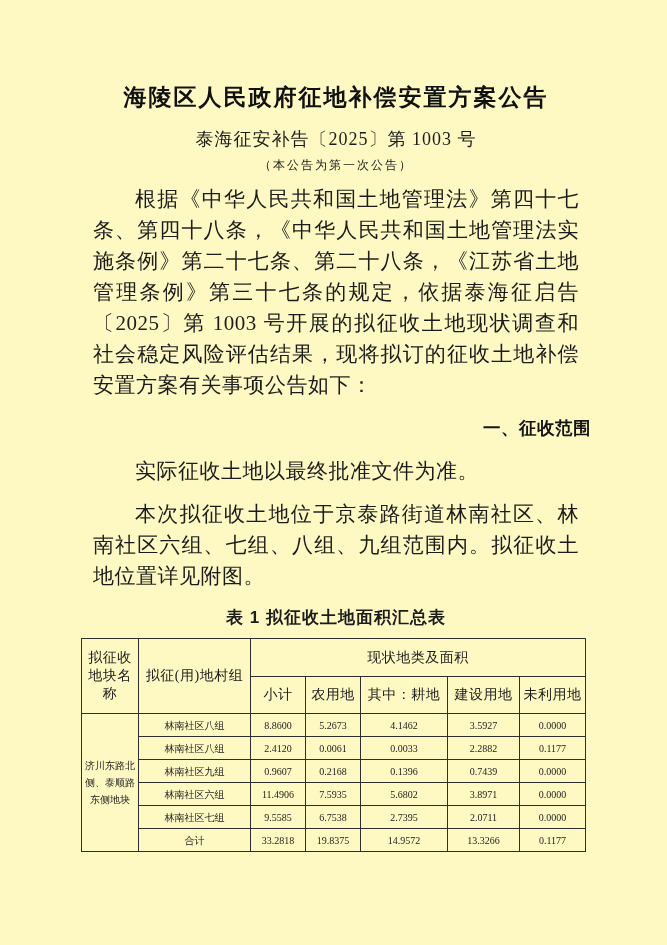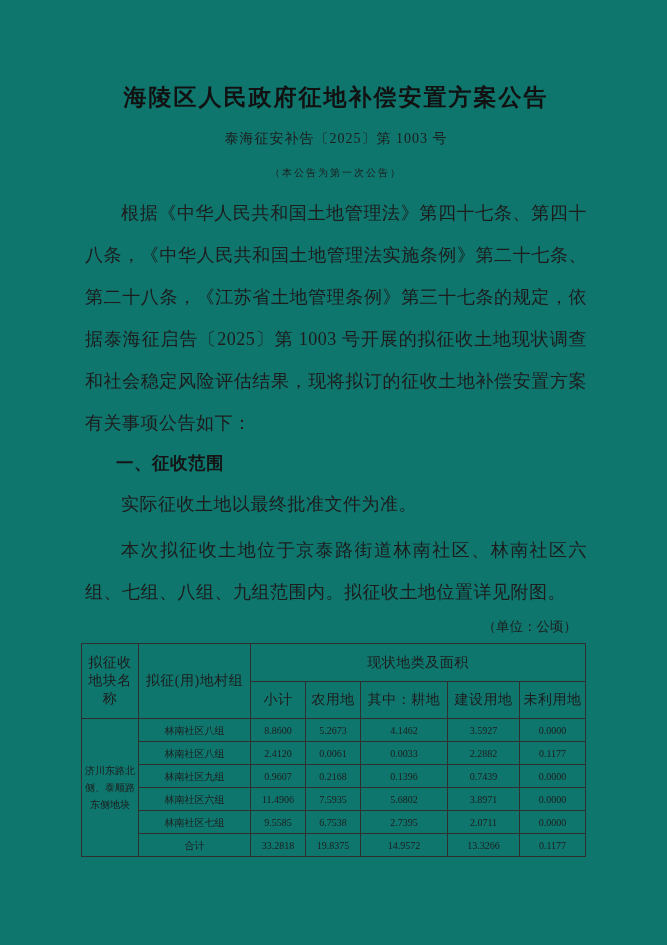--- a/index.html
+++ b/index.html
@@ -1,70 +1,70 @@
 <!DOCTYPE html>
 <html><head>
 <meta charset="utf-8">
 <style>
   html,body { margin:0; padding:0; background:#e8e8e8; }
   .page {
     position: relative;
     width: 667px; height: 945px;
     margin: 0 auto;
-    background: #0f766e;
+    background: #fef9c3;
     color: #1c1c1c;
     font-family: "Liberation Serif", serif;
     overflow: hidden;
   }
   .content {
     position: absolute;
     left: 81px; top: 82px;
     width: 510px;
   }
   .doc-title {
     margin: 0;
     font-size: 23px;
     font-weight: bold;
     letter-spacing: 2px;
     text-align: center;
     line-height: 32px;
     color: #111;
   }
   .doc-number {
     margin-top: 12px;
-    font-size: 14px;
+    font-size: 18px;
     letter-spacing: 1px;
     text-align: center;
     line-height: 26px;
   }
   .doc-note {
-    margin-top: 8px;
-    font-size: 10px;
+    font-size: 12px;
     letter-spacing: 2px;
     text-align: center;
     line-height: 26px;
   }
   p.body-para {
-    margin: 4px;
-    font-size: 18px;
-    line-height: 42px;
+    margin: 12px;
+    font-size: 21px;
+    line-height: 31px;
     letter-spacing: 0.5px;
     text-align: justify;
     text-indent: 2em;
   }
   p.intro { margin-top: 6px; }
   .section-heading {
     margin: 0;
     font-family: "Liberation Sans", sans-serif;
     font-size: 17.5px;
     font-weight: bold;
     line-height: 31px;
     text-indent: 2em;
     letter-spacing: 0.5px;
     color: #141414;
+    text-align: right;
   }
   .table-caption {
     margin-top: 6px;
     font-family: "Liberation Sans", sans-serif;
     font-size: 17px;
     font-weight: bold;
     text-align: center;
     line-height: 28px;
     letter-spacing: 1px;
   }
@@ -116,21 +116,21 @@
     <div class="doc-number">泰海征安补告〔2025〕第 1003 号</div>
     <div class="doc-note">（本公告为第一次公告）</div>
 
     <p class="body-para intro">根据《中华人民共和国土地管理法》第四十七条、第四十八条，《中华人民共和国土地管理法实施条例》第二十七条、第二十八条，《江苏省土地管理条例》第三十七条的规定，依据泰海征启告〔2025〕第 1003 号开展的拟征收土地现状调查和社会稳定风险评估结果，现将拟订的征收土地补偿安置方案有关事项公告如下：</p>
 
     <div class="section-heading">一、征收范围</div>
     <p class="body-para">实际征收土地以最终批准文件为准。</p>
     <p class="body-para">本次拟征收土地位于京泰路街道林南社区、林南社区六组、七组、八组、九组范围内。拟征收土地位置详见附图。</p>
 
 
-    <div class="table-unit">（单位：公顷）</div>
+    <div class="table-caption">表 1 拟征收土地面积汇总表</div>
 
     <table class="land-table">
       <colgroup>
         <col style="width:57px">
         <col style="width:112px">
         <col style="width:55px">
         <col style="width:55px">
         <col style="width:87px">
         <col style="width:72px">
         <col style="width:66px">

